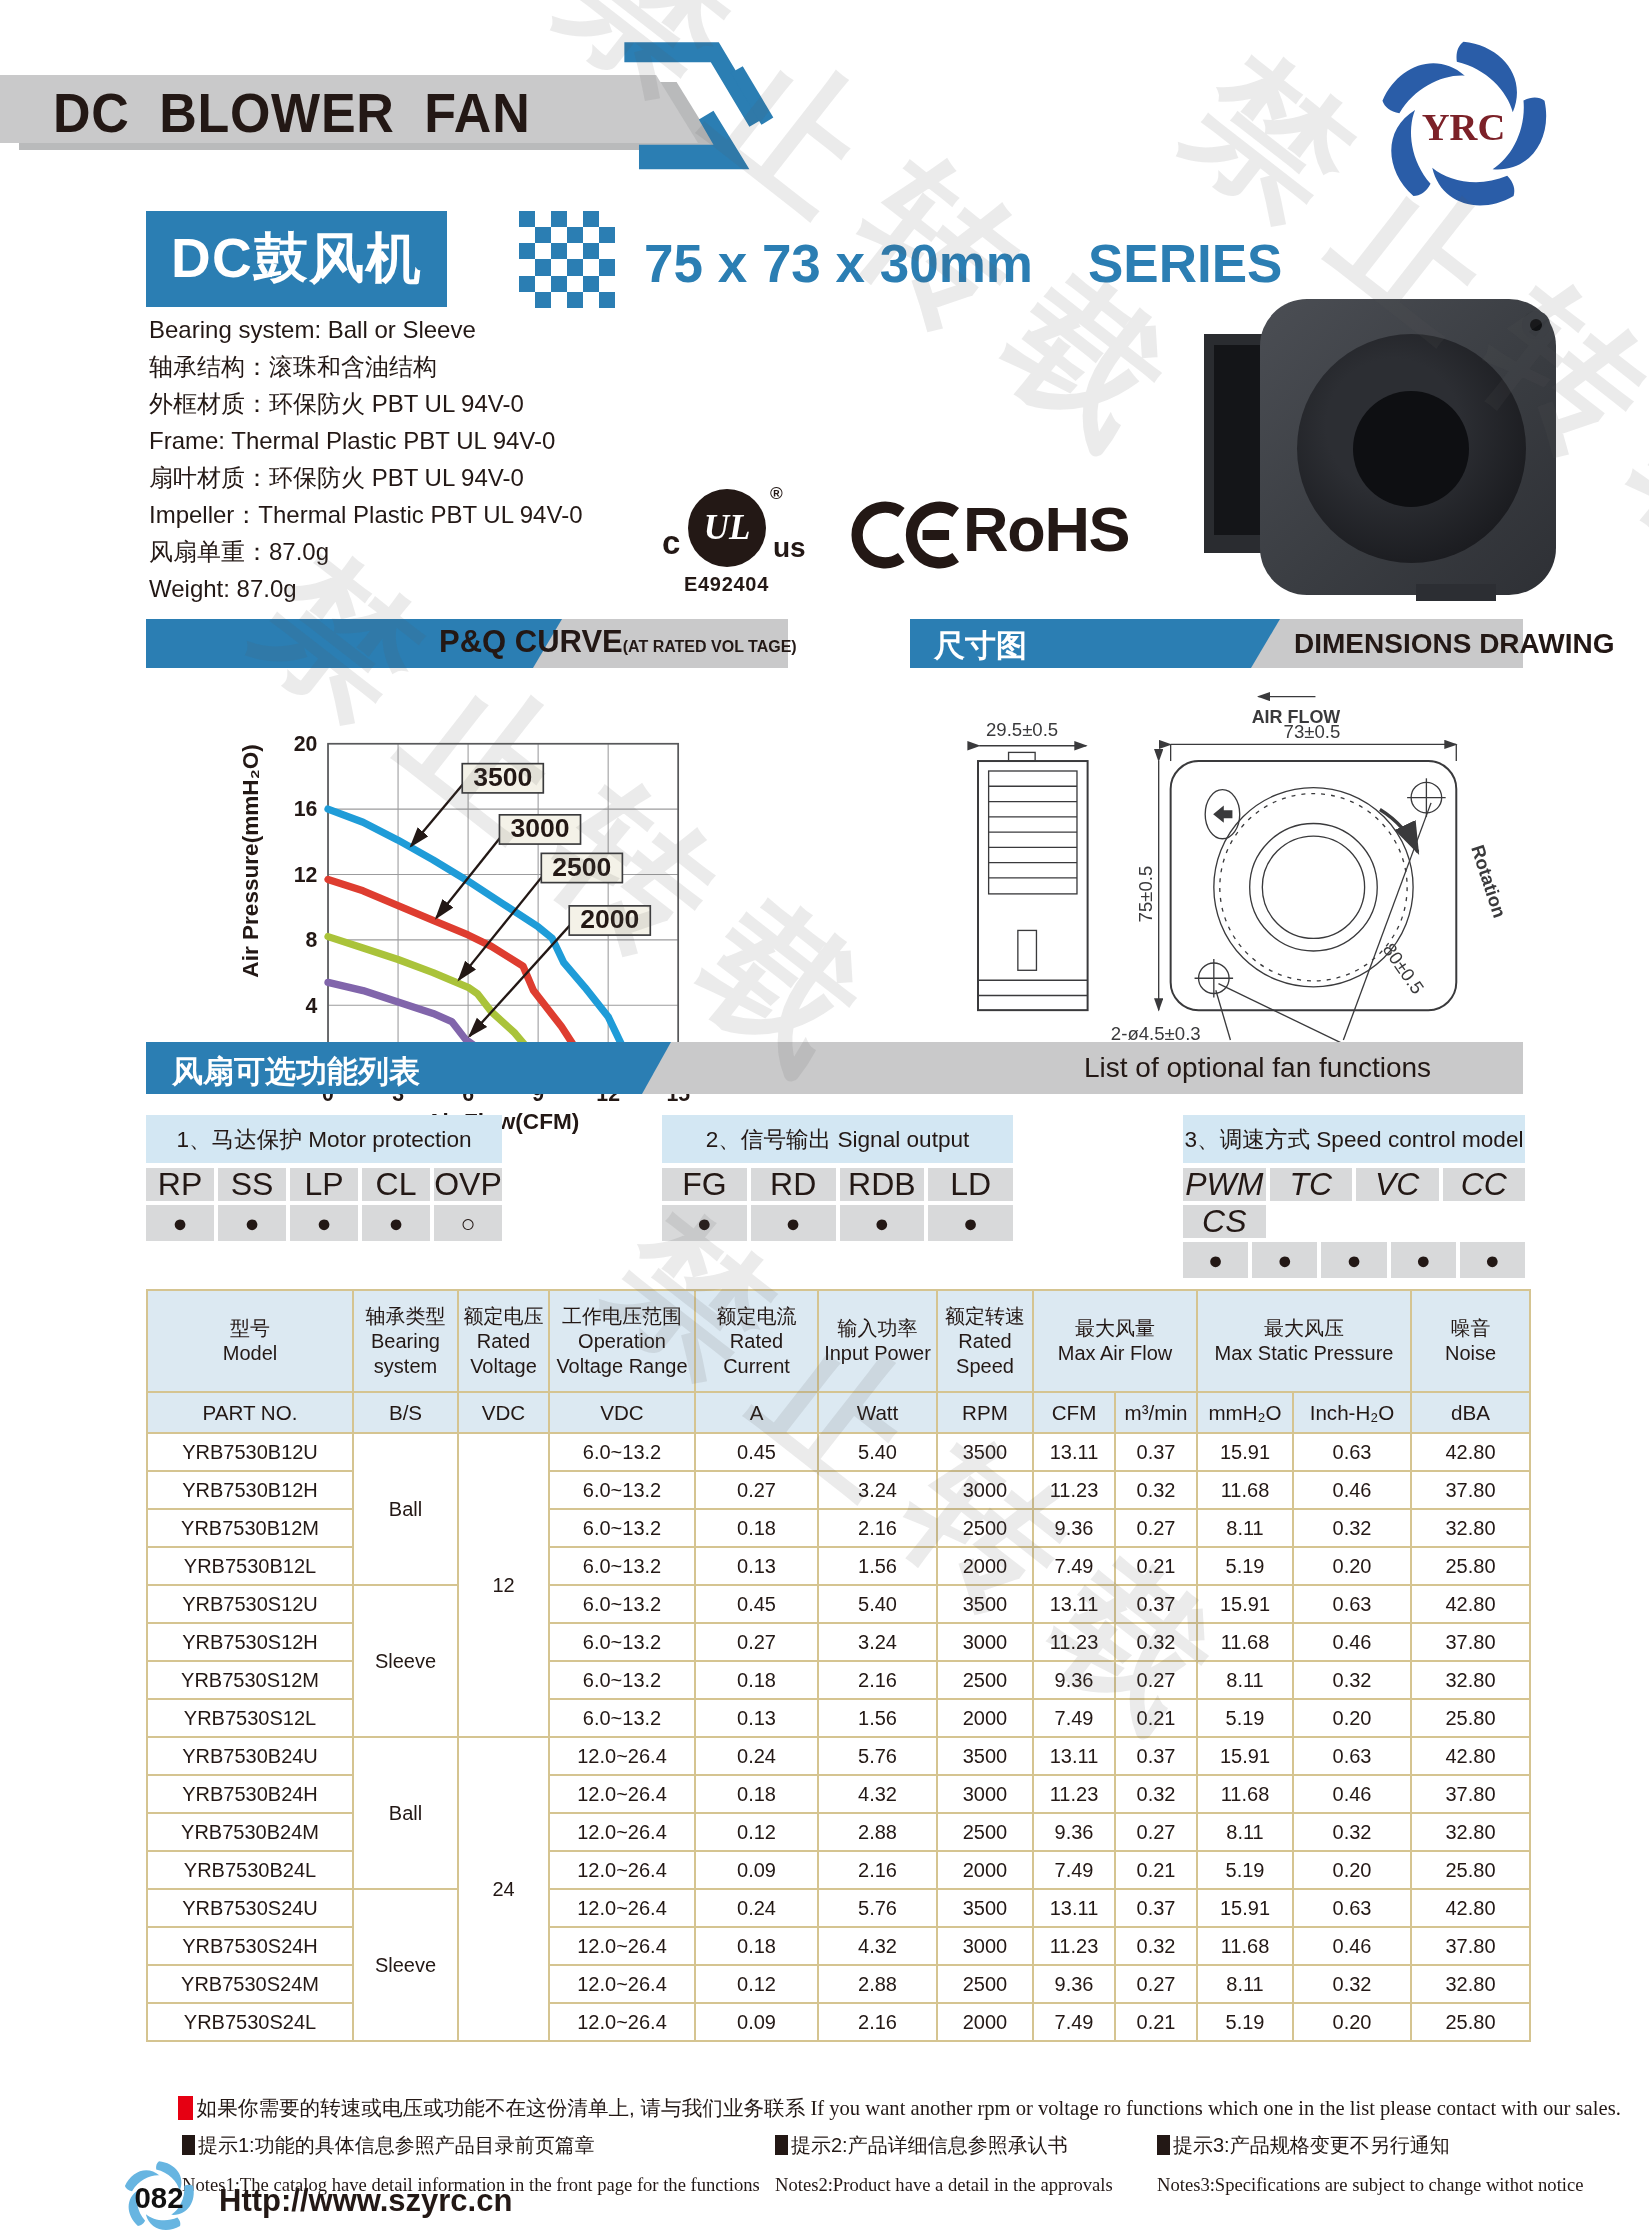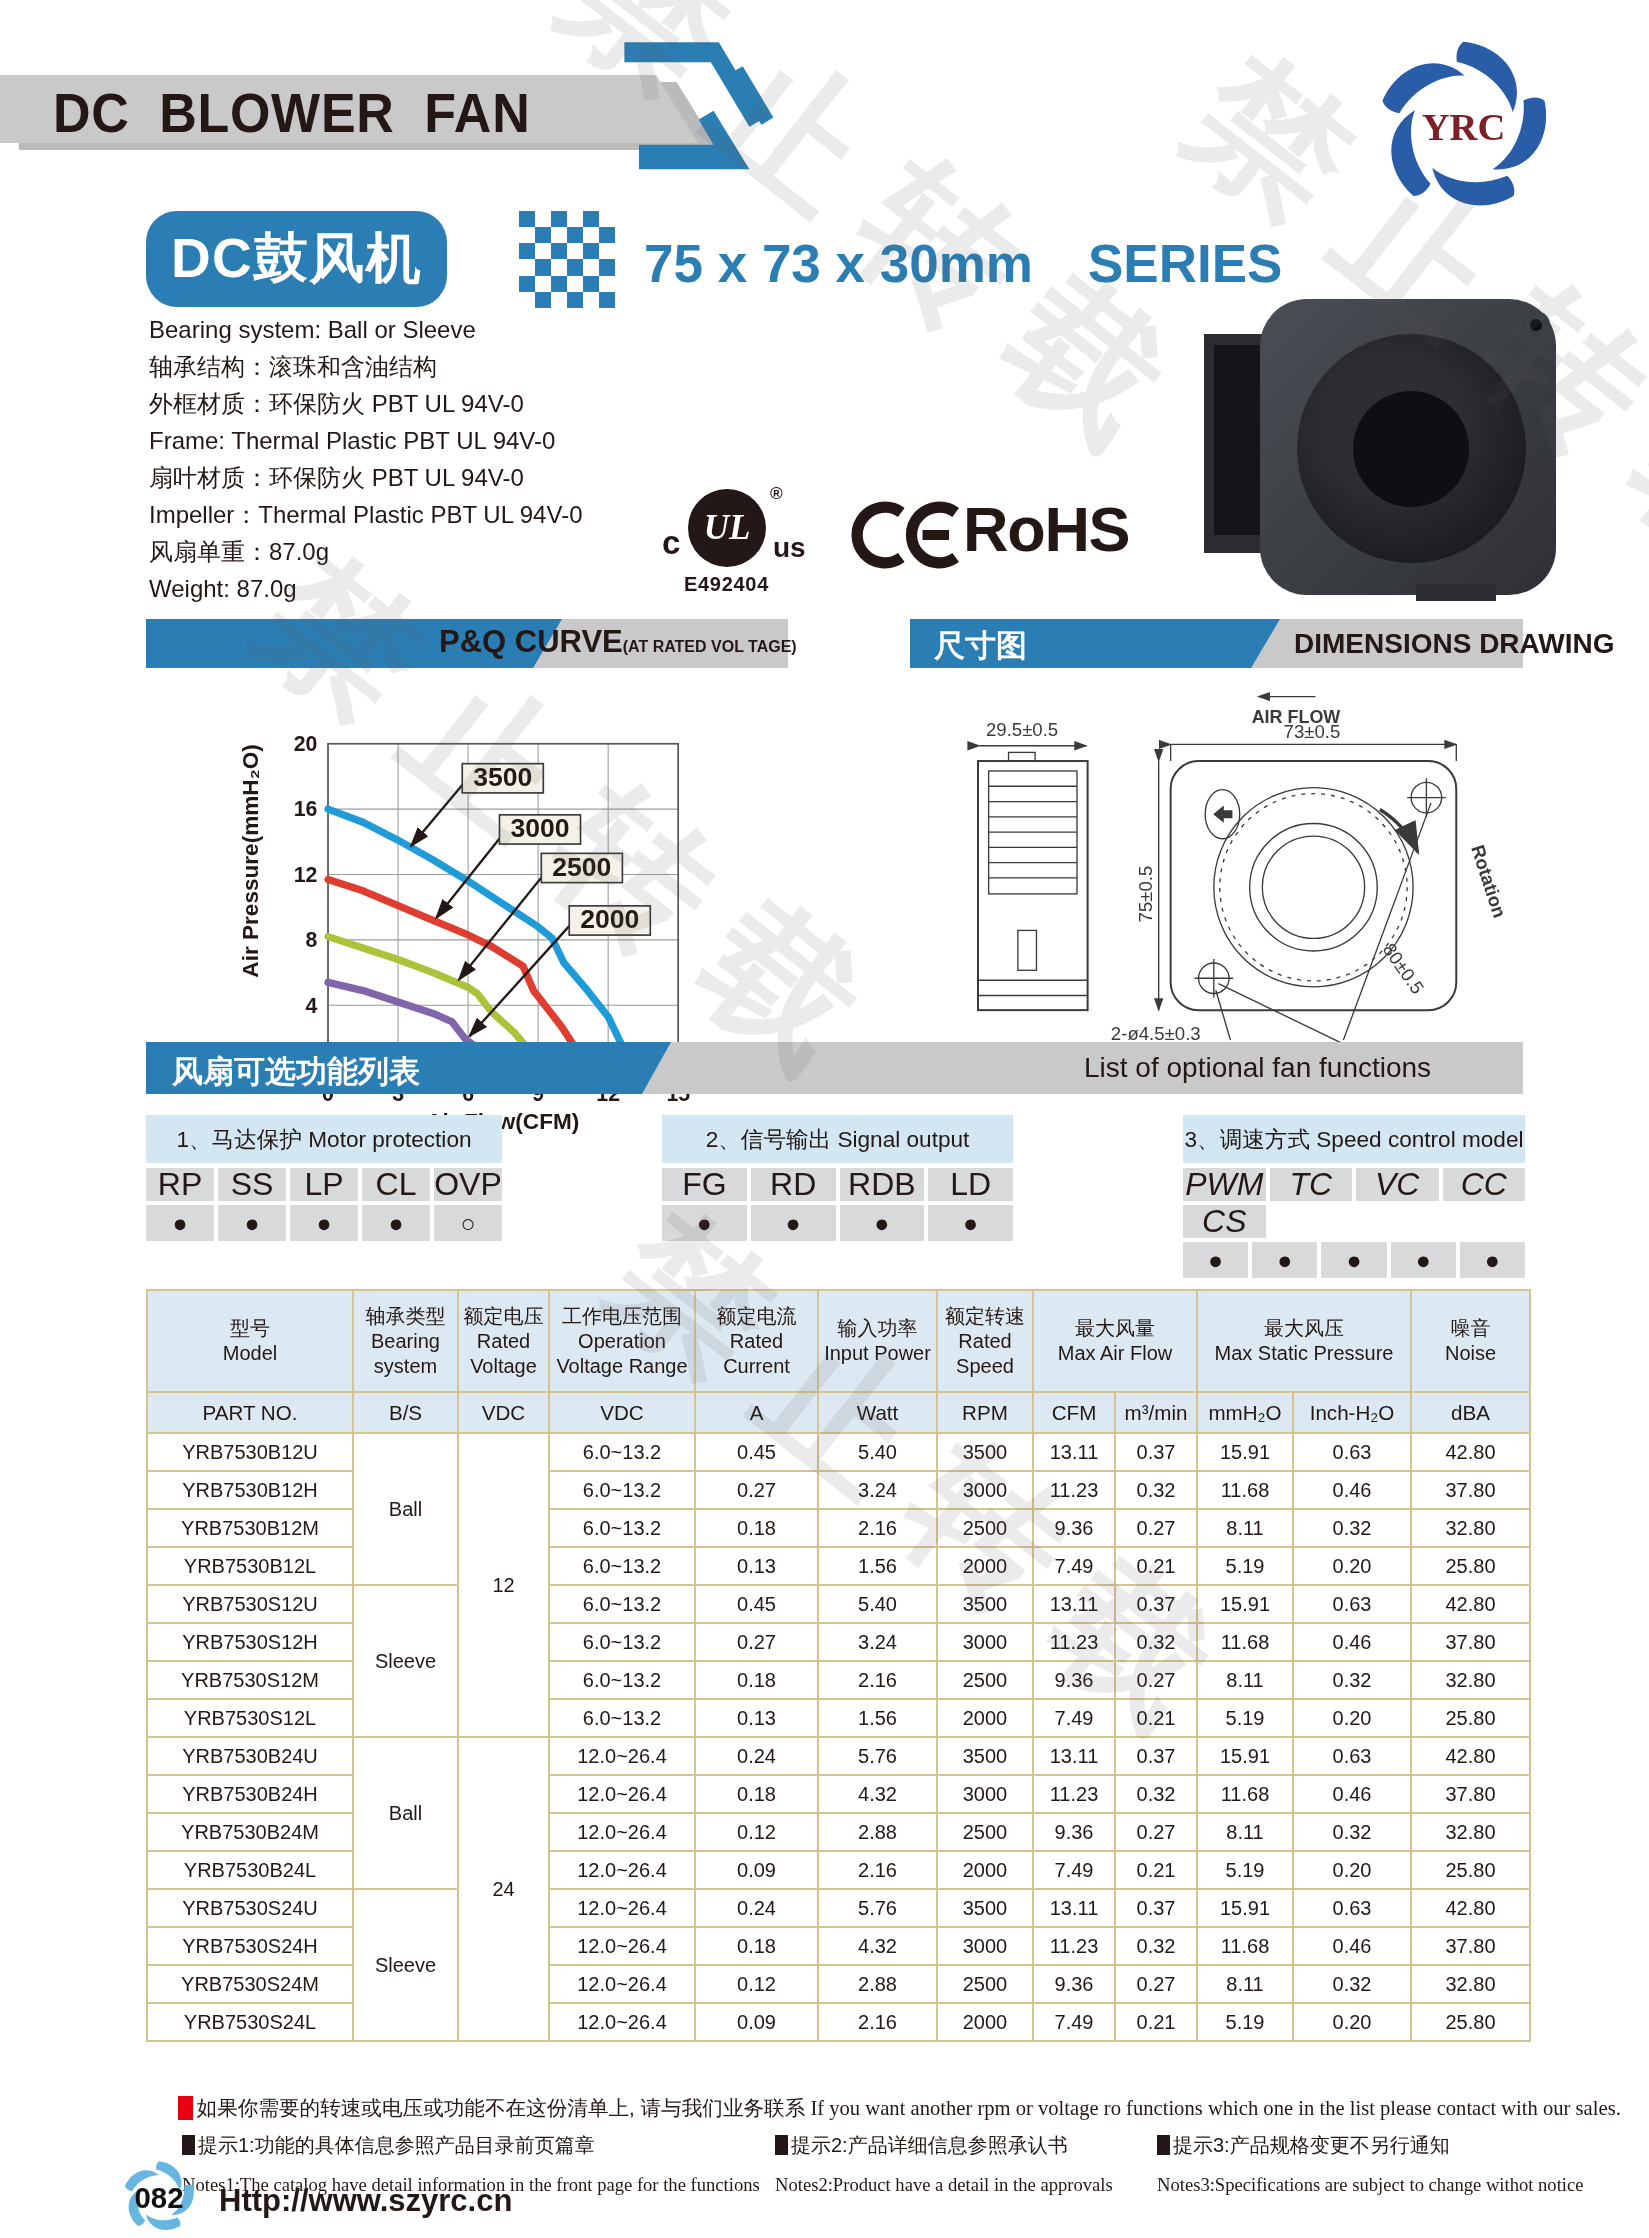--- a/index.html
+++ b/index.html
@@ -15,21 +15,21 @@
   
   .band-top-shadow{left:18.6px;top:82px;width:700px;height:68px;background:#b9babb;
       clip-path:polygon(0 0,94% 0,100% 100%,0 100%);}
   .band-top{left:0;top:75px;width:698px;height:68px;background:#c9c9ca;
       clip-path:polygon(0 0,94% 0,100% 100%,0 100%);}
   .main-title{left:53px;top:82px;font-size:52px;font-weight:bold;color:#231815;
       letter-spacing:0.7px;word-spacing:14.6px;transform:scaleY(1.05);transform-origin:left top;}
 
   
   .cn-box{left:146px;top:211px;width:301px;height:96px;background:#2b7eb3;
-      display:flex;align-items:center;justify-content:center;border-radius:31px;}
+      display:flex;align-items:center;justify-content:center;}
   .cn-box span{color:#fff;font-size:55px;font-weight:bold;letter-spacing:1.3px;}
   .checker{left:519px;top:211px;width:96px;height:97px;display:grid;
       grid-template-columns:repeat(6,1fr);grid-template-rows:repeat(6,1fr);}
   .checker i{display:block;}
   .checker i.b{background:#2b7eb3;}
   .series-title{left:644px;top:233px;font-size:53px;font-weight:bold;color:#2b7eb3;white-space:nowrap;}
   .series-title .gap{margin-left:55px;}
 
   
   .specs{left:149px;top:311px;width:665px;}

